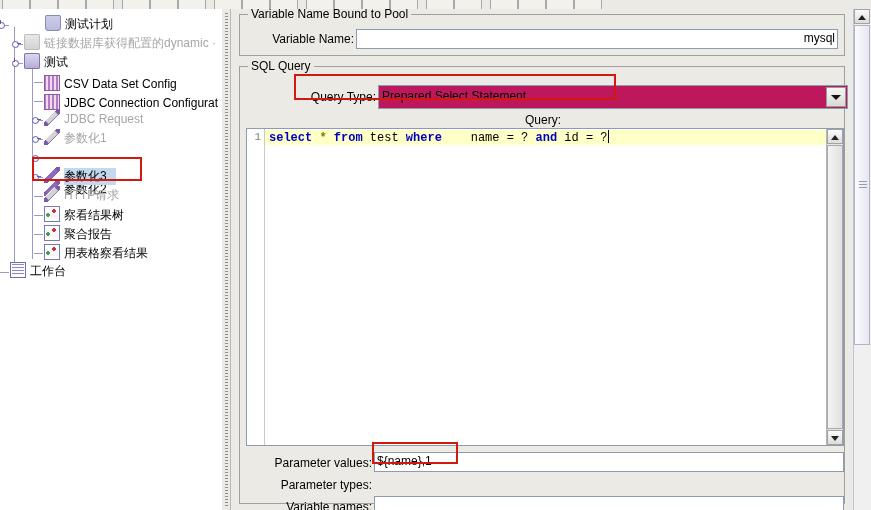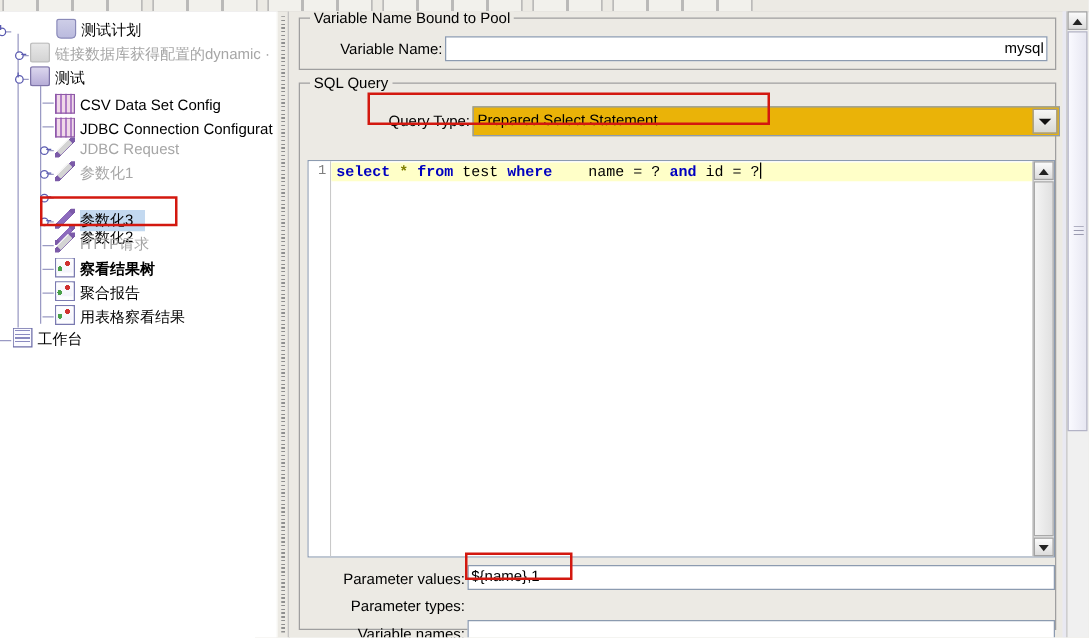--- a/index.html
+++ b/index.html
@@ -86,21 +86,21 @@
   .group{position:absolute;border:1px solid #9f9f9f;box-sizing:border-box;}
   .group > .gtitle{position:absolute;top:-7px;left:8px;background:#eceae4;
     padding:0 3px;font-size:12px;color:#000;line-height:12px;white-space:nowrap;}
 
   .flabel{position:absolute;font-size:12px;color:#000;text-align:right;
     line-height:18px;white-space:nowrap;}
   .tfield{position:absolute;background:#ffffff;border:1px solid #8c9bb0;
     box-sizing:border-box;font-size:12px;line-height:17px;padding:0 2px;
     color:#000;white-space:nowrap;overflow:hidden;}
 
-  .combo{position:absolute;background:#eab308;border:1px solid #8c9bb0;box-sizing:border-box;}
+  .combo{position:absolute;background:#be185d;border:1px solid #8c9bb0;box-sizing:border-box;}
   .combo .ctext{position:absolute;left:3px;top:3px;font-size:12px;color:#000;white-space:nowrap;}
   .combo .carrow{position:absolute;right:1px;top:1px;width:20px;bottom:1px;
     background:linear-gradient(#f6f6f4,#d9d9d4);border:1px solid #9a9a9a;box-sizing:border-box;}
   .combo .carrow i{position:absolute;left:50%;top:50%;margin-left:-5px;margin-top:-2px;
     width:0;height:0;border-left:5px solid transparent;border-right:5px solid transparent;
     border-top:5px solid #111;}
 
   .qlabel{position:absolute;text-align:center;font-size:12px;color:#000;}
 
   
@@ -195,21 +195,21 @@
         <div class="hline" style="left: 34px; top: 149px; width: 9px;"></div>
         <div class="handle" style="left: 32px; top: 144px;"></div>
         <div class="node" style="left: 44px; top: 139px; margin-top: 32px;"><span class="ico ico-sampler"></span><span class="lbl">参数化2</span></div>
         <div class="hline" style="left: 34px; top: 168px; width: 9px;"></div>
         <div class="handle" style="left: 32px; top: 163px;"></div>
         <div class="sel-bg" style="left: 64px; top: 159px; width: 52px; height: 17px;"></div>
         <div class="node" style="left: 44px; top: 158px;"><span class="ico ico-sampler"></span><span class="lbl">参数化3</span></div>
         <div class="hline" style="left: 34px; top: 187px; width: 9px;"></div>
         <div class="node dim" style="left: 44px; top: 177px;"><span class="ico ico-sampler dim"></span><span class="lbl">HTTP请求</span></div>
         <div class="hline" style="left: 34px; top: 206px; width: 9px;"></div>
-        <div class="node" style="left: 44px; top: 196px; font-weight: bold;"><span class="ico ico-listener"></span><span class="lbl">察看结果树</span></div>
+        <div class="node" style="left: 44px; top: 196px;"><span class="ico ico-listener"></span><span class="lbl">察看结果树</span></div>
         <div class="hline" style="left: 34px; top: 225px; width: 9px;"></div>
         <div class="node" style="left: 44px; top: 215px;"><span class="ico ico-listener"></span><span class="lbl">聚合报告</span></div>
         <div class="hline" style="left: 34px; top: 244px; width: 9px;"></div>
         <div class="node" style="left: 44px; top: 234px; text-align: right;"><span class="ico ico-listener"></span><span class="lbl">用表格察看结果</span></div>
         <div class="hline" style="left: 0px; top: 263px; width: 9px;"></div>
         <div class="node" style="left: 10px; top: 253px;"><span class="ico ico-bench"></span><span class="lbl">工作台</span></div>
       </div>
   </div>
 
   <div class="divider">
@@ -229,20 +229,21 @@
         <span class="gtitle">SQL Query</span>
 
         <span class="flabel" style="left:56px;top:21px;width:80px;">Query Type:</span>
         <div class="combo" style="left:138px;top:18px;width:470px;height:24px;">
           <span class="ctext">Prepared Select Statement</span>
           <span class="carrow">
               <i></i>
             </span>
         </div>
 
+        <span class="qlabel" style="left:0px;top:46px;width:606px;">Query:</span>
 
         <div class="editor" style="left:6px;top:61px;width:598px;height:318px;">
           <div class="gutter">
             <span class="ln">1</span>
           </div>
           <div class="codearea">
             <div class="codeline"></div>
             <div class="code" id="sqlcode"><span class="k">select</span><span class="pl"> </span><span class="st">*</span><span class="pl"> </span><span class="k">from</span><span class="pl"> test </span><span class="k">where</span><span class="pl">    name = ? </span><span class="k">and</span><span class="pl"> id = ?</span><span class="caret"></span></div>
           </div>
           <div class="vscroll" style="right:0;top:0;bottom:0;">

